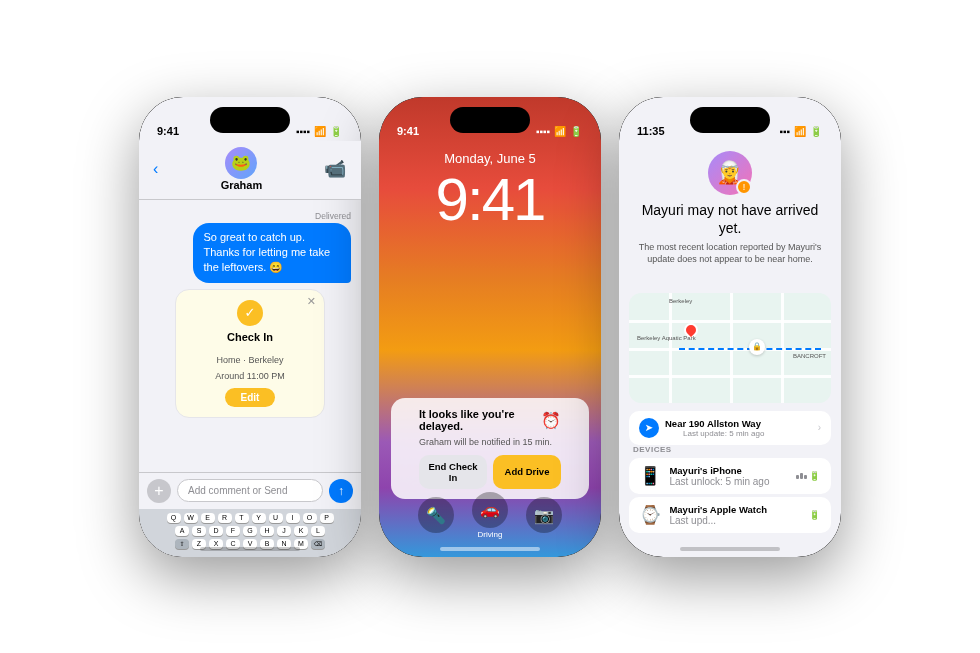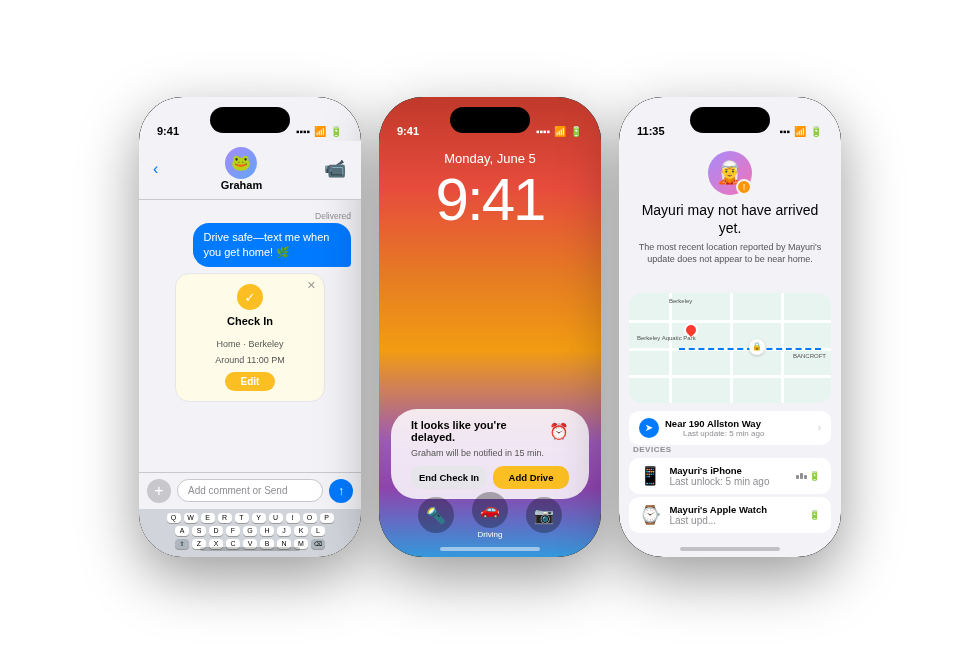--- a/index.html
+++ b/index.html
@@ -288,22 +288,22 @@
       font-size: 60px;
       font-weight: 200;
       letter-spacing: -2px;
     }
     .p2-notification {
       position: absolute;
       bottom: 58px;
       left: 12px; right: 12px;
       background: rgba(255,255,255,0.85);
       backdrop-filter: blur(10px);
-      border-radius: 26px;
-      padding: 10px 20px;
+      border-radius: 14px;
+      padding: 10px 28px;
     }
     .p2-notif-title {
       font-size: 11px;
       font-weight: 600;
       color: #000;
       margin-bottom: 2px;
     }
     .p2-notif-sub {
       font-size: 9px;
       color: #555;
@@ -597,21 +597,21 @@
         <span class="p1-header-back">‹</span>
         <div class="p1-header-center">
           <div class="p1-avatar-small">🐸</div>
           <span class="p1-contact-name">Graham</span>
         </div>
         <span class="p1-header-video">📹</span>
       </div>
 
       <div class="p1-messages">
         <div class="msg-delivered">Delivered</div>
-        <div class="msg-bubble sent">Drive safe—text me when you get home! 🌿</div>
+        <div class="msg-bubble sent">So great to catch up. Thanks for letting me take the leftovers. 😄</div>
 
         <div class="checkin-card">
           <span class="checkin-close">✕</span>
           <div class="checkin-check">✓</div>
           <div class="checkin-title">Check In</div>
           <div class="checkin-sub">Home · Berkeley</div>
           <div class="checkin-sub">Around 11:00 PM</div>
           <button class="checkin-edit-btn">Edit</button>
         </div>
       </div>

